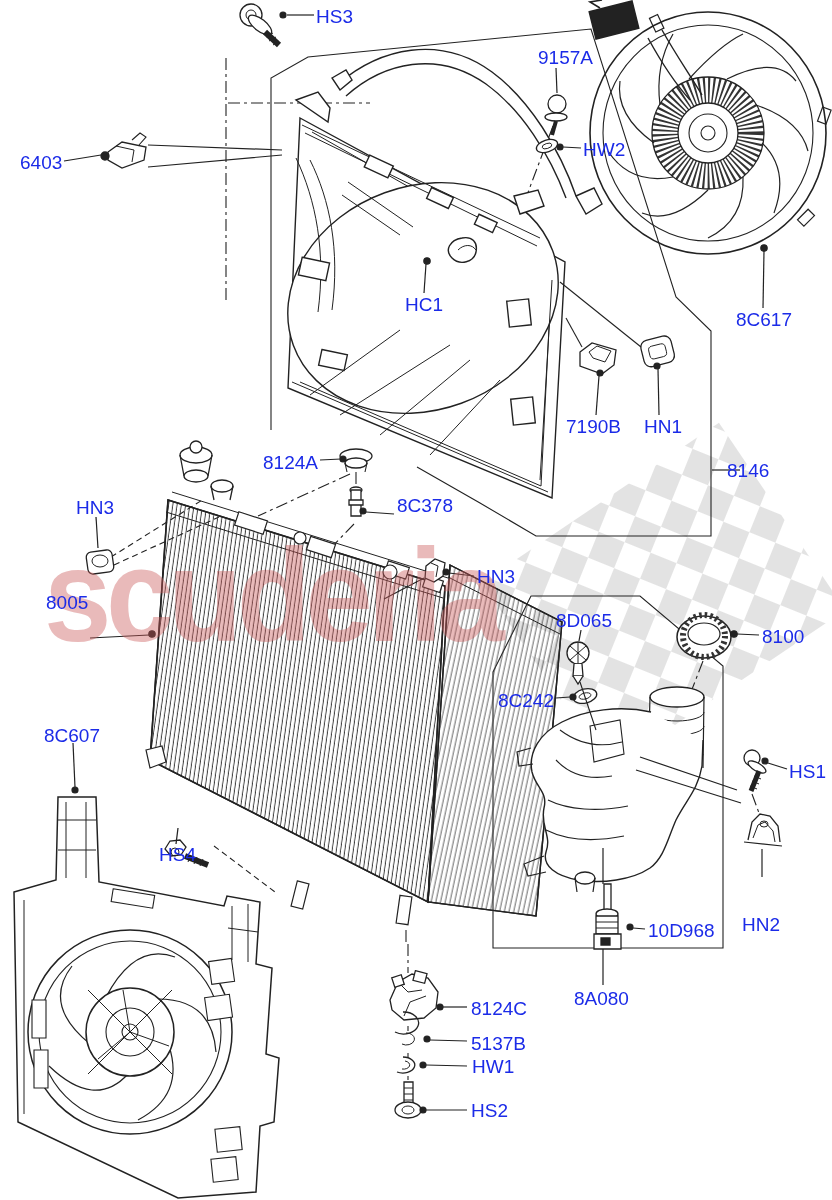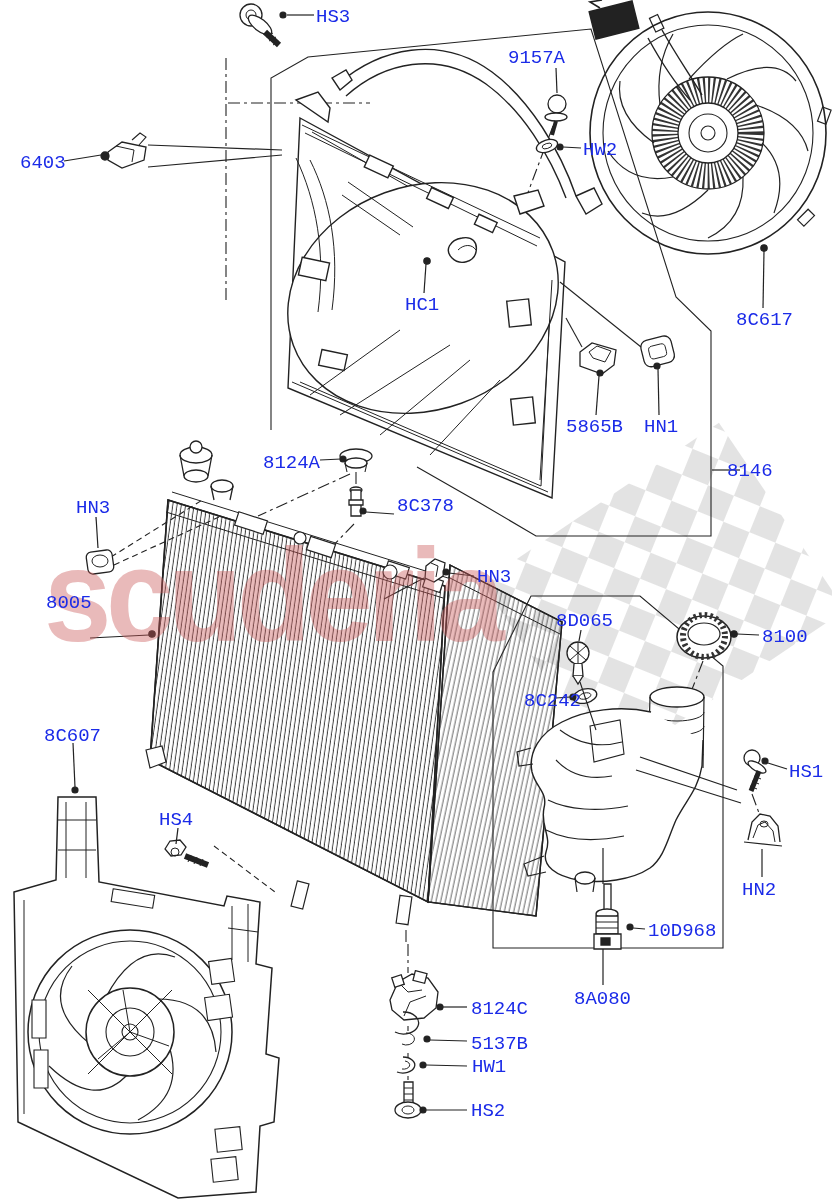--- a/index.html
+++ b/index.html
@@ -1,20 +1,20 @@
 <!DOCTYPE html>
 <html><head>
 <meta charset="utf-8">
 <style>
   html,body{margin:0;padding:0;background:#fff;}
   .stage{position:relative;width:832px;height:1200px;background:#ffffff;overflow:hidden;
          font-family:"Liberation Sans",sans-serif;}
   .art{position:absolute;left:0;top:0;}
   .callout{position:absolute;color:#1b2be8;font-size:19px;line-height:1.1;white-space:nowrap;
-           cursor:pointer;font-family:Liberation Mono, monospace;}
+           cursor:pointer;}
   .wm1{position:absolute;left:44px;top:530px;font-size:132px;font-weight:bold;
        color:rgba(202,90,90,0.42);letter-spacing:-6px;line-height:1;
        transform:scaleX(.92);transform-origin:left top;pointer-events:none;}
   .wm2{position:absolute;left:68px;top:638px;font-size:40px;color:#dedede;
        letter-spacing:28px;line-height:1;pointer-events:none;}
   svg *{vector-effect:non-scaling-stroke;}
 </style>
 </head>
 <body>
 
@@ -382,39 +382,39 @@
       <path d="M178,828 L176,844" fill="none"></path>
       <path d="M73,743 L75,787" fill="none"></path>
         <circle cx="75" cy="790" r="3"></circle>
       <path d="M640,757 L737,790 M636,770 L741,803" fill="none"></path>
     </g>
   </svg>
 
   <div class="wm1">scuderia</div>
 
   <div class="callout" style="left:316px;top:7px">HS3</div>
-  <div class="callout" style="left:508px;top:48px">9157A</div>
+  <div class="callout" style="left:538px;top:48px">9157A</div>
   <div class="callout" style="left:583px;top:140px">HW2</div>
   <div class="callout" style="left:20px;top:153px">6403</div>
   <div class="callout" style="left:736px;top:310px">8C617</div>
   <div class="callout" style="left:405px;top:295px">HC1</div>
-  <div class="callout" style="left:566px;top:417px">5865B</div>
+  <div class="callout" style="left:566px;top:417px">7190B</div>
   <div class="callout" style="left:644px;top:417px">HN1</div>
   <div class="callout" style="left:727px;top:461px">8146</div>
   <div class="callout" style="left:263px;top:453px">8124A</div>
   <div class="callout" style="left:397px;top:496px">8C378</div>
   <div class="callout" style="left:76px;top:498px">HN3</div>
   <div class="callout" style="left:46px;top:593px">8005</div>
   <div class="callout" style="left:477px;top:567px">HN3</div>
   <div class="callout" style="left:556px;top:611px">8D065</div>
   <div class="callout" style="left:762px;top:627px">8100</div>
-  <div class="callout" style="left:524px;top:691px">8C242</div>
+  <div class="callout" style="left:498px;top:691px">8C242</div>
   <div class="callout" style="left:789px;top:762px">HS1</div>
   <div class="callout" style="left:44px;top:726px">8C607</div>
-  <div class="callout" style="left:159px;top:810px">HS4</div>
-  <div class="callout" style="left:742px;top:880px">HN2</div>
+  <div class="callout" style="left:159px;top:845px">HS4</div>
+  <div class="callout" style="left:742px;top:915px">HN2</div>
   <div class="callout" style="left:648px;top:921px">10D968</div>
   <div class="callout" style="left:574px;top:989px">8A080</div>
   <div class="callout" style="left:471px;top:999px">8124C</div>
   <div class="callout" style="left:471px;top:1034px">5137B</div>
   <div class="callout" style="left:472px;top:1057px">HW1</div>
   <div class="callout" style="left:471px;top:1101px">HS2</div>
 </div>
 
 </body></html>

